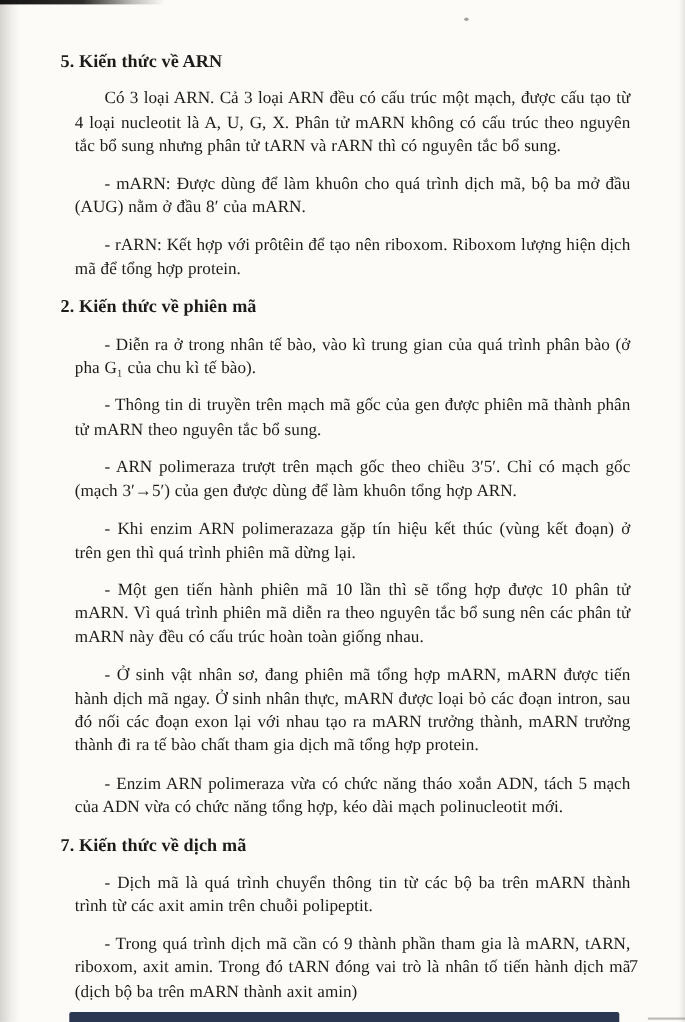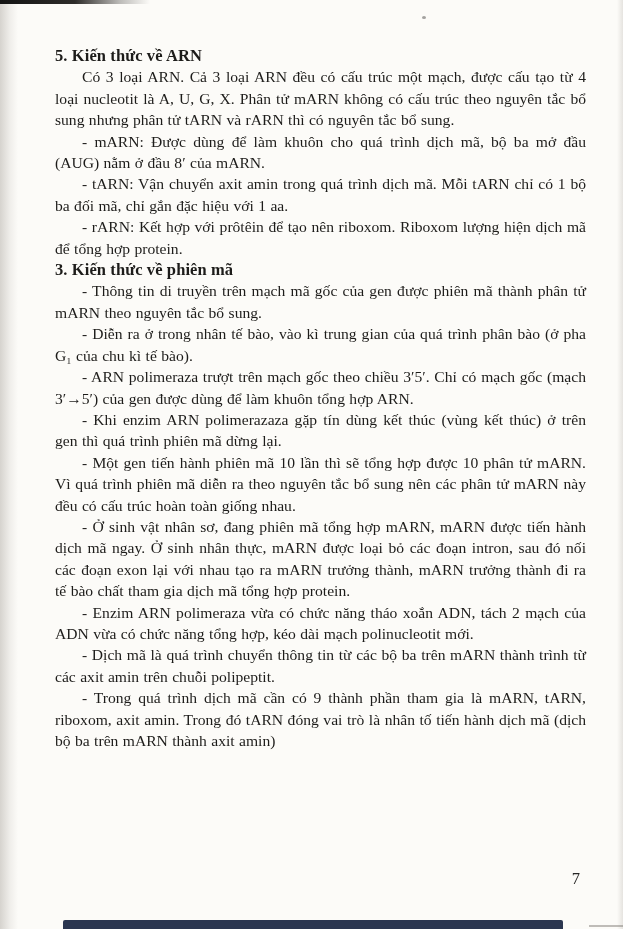--- a/index.html
+++ b/index.html
@@ -45,21 +45,21 @@
   .content {
     position: absolute; left: 55px; top: 45px; width: 531px;
   }
   .content h2 {
     margin: 0; padding: 0;
     font-size: 16.5px; font-weight: bold;
     line-height: 21.4px;
     letter-spacing: 0.1px;
   }
   .content p {
-    margin: 0; padding: 0;
+    margin: 13px; padding: 0;
     font-size: 15.6px;
     line-height: 21.4px;
     text-indent: 27px;
     text-align: justify;
     word-spacing: 0.5px;
   }
   .page-number {
     position: absolute; top: 869px; right: 43px;
     font-size: 16.5px; color: #262524;
   }
@@ -70,30 +70,30 @@
 <div class="page" style="background: rgb(252, 251, 248); color: rgb(29, 28, 26);">
   <div class="scan-left-shadow"></div>
   <div class="scan-top-streak"></div>
   <div class="scan-dot"></div>
   <div class="scan-right-edge"></div>
 
   <div class="content">
       <h2>5. Kiến thức về ARN</h2>
       <p>Có 3 loại ARN. Cả 3 loại ARN đều có cấu trúc một mạch, được cấu tạo từ 4 loại nucleotit là A, U, G, X. Phân tử mARN không có cấu trúc theo nguyên tắc bổ sung nhưng phân tử tARN và rARN thì có nguyên tắc bổ sung.</p>
       <p>- mARN: Được dùng để làm khuôn cho quá trình dịch mã, bộ ba mở đầu (AUG) nằm ở đầu 8′ của mARN.</p>
-      <p>- tARN: Vận chuyển axit amin trong quá trình dịch mã. Mỗi tARN chỉ có 1 bộ ba đối mã, chỉ gắn đặc hiệu với 1 aa.</p>
       <p>- rARN: Kết hợp với prôtêin để tạo nên riboxom. Riboxom lượng hiện dịch mã để tổng hợp protein.</p>
-      <h2>3. Kiến thức về phiên mã</h2>
+      <h2>2. Kiến thức về phiên mã</h2>
+      <p>- Diễn ra ở trong nhân tế bào, vào kì trung gian của quá trình phân bào (ở pha G₁ của chu kì tế bào).</p>
       <p>- Thông tin di truyền trên mạch mã gốc của gen được phiên mã thành phân tử mARN theo nguyên tắc bổ sung.</p>
-      <p>- Diễn ra ở trong nhân tế bào, vào kì trung gian của quá trình phân bào (ở pha G₁ của chu kì tế bào).</p>
       <p>- ARN polimeraza trượt trên mạch gốc theo chiều 3′5′. Chỉ có mạch gốc (mạch 3′→5′) của gen được dùng để làm khuôn tổng hợp ARN.</p>
-      <p>- Khi enzim ARN polimerazaza gặp tín dùng kết thúc (vùng kết thúc) ở trên gen thì quá trình phiên mã dừng lại.</p>
+      <p>- Khi enzim ARN polimerazaza gặp tín hiệu kết thúc (vùng kết đoạn) ở trên gen thì quá trình phiên mã dừng lại.</p>
       <p>- Một gen tiến hành phiên mã 10 lần thì sẽ tổng hợp được 10 phân tử mARN. Vì quá trình phiên mã diễn ra theo nguyên tắc bổ sung nên các phân tử mARN này đều có cấu trúc hoàn toàn giống nhau.</p>
       <p>- Ở sinh vật nhân sơ, đang phiên mã tổng hợp mARN, mARN được tiến hành dịch mã ngay. Ở sinh nhân thực, mARN được loại bỏ các đoạn intron, sau đó nối các đoạn exon lại với nhau tạo ra mARN trưởng thành, mARN trưởng thành đi ra tế bào chất tham gia dịch mã tổng hợp protein.</p>
-      <p>- Enzim ARN polimeraza vừa có chức năng tháo xoắn ADN, tách 2 mạch của ADN vừa có chức năng tổng hợp, kéo dài mạch polinucleotit mới.</p>
+      <p>- Enzim ARN polimeraza vừa có chức năng tháo xoắn ADN, tách 5 mạch của ADN vừa có chức năng tổng hợp, kéo dài mạch polinucleotit mới.</p>
+      <h2>7. Kiến thức về dịch mã</h2>
       <p>- Dịch mã là quá trình chuyển thông tin từ các bộ ba trên mARN thành trình từ các axit amin trên chuỗi polipeptit.</p>
       <p>- Trong quá trình dịch mã cần có 9 thành phần tham gia là mARN, tARN, riboxom, axit amin. Trong đó tARN đóng vai trò là nhân tố tiến hành dịch mã (dịch bộ ba trên mARN thành axit amin)</p>
     </div>
 
   <div class="page-number">7</div>
 
   <div class="bottom-corner-line"></div>
   <div class="bottom-bar" style="background: rgb(43, 54, 80);"></div>
 </div>
 

